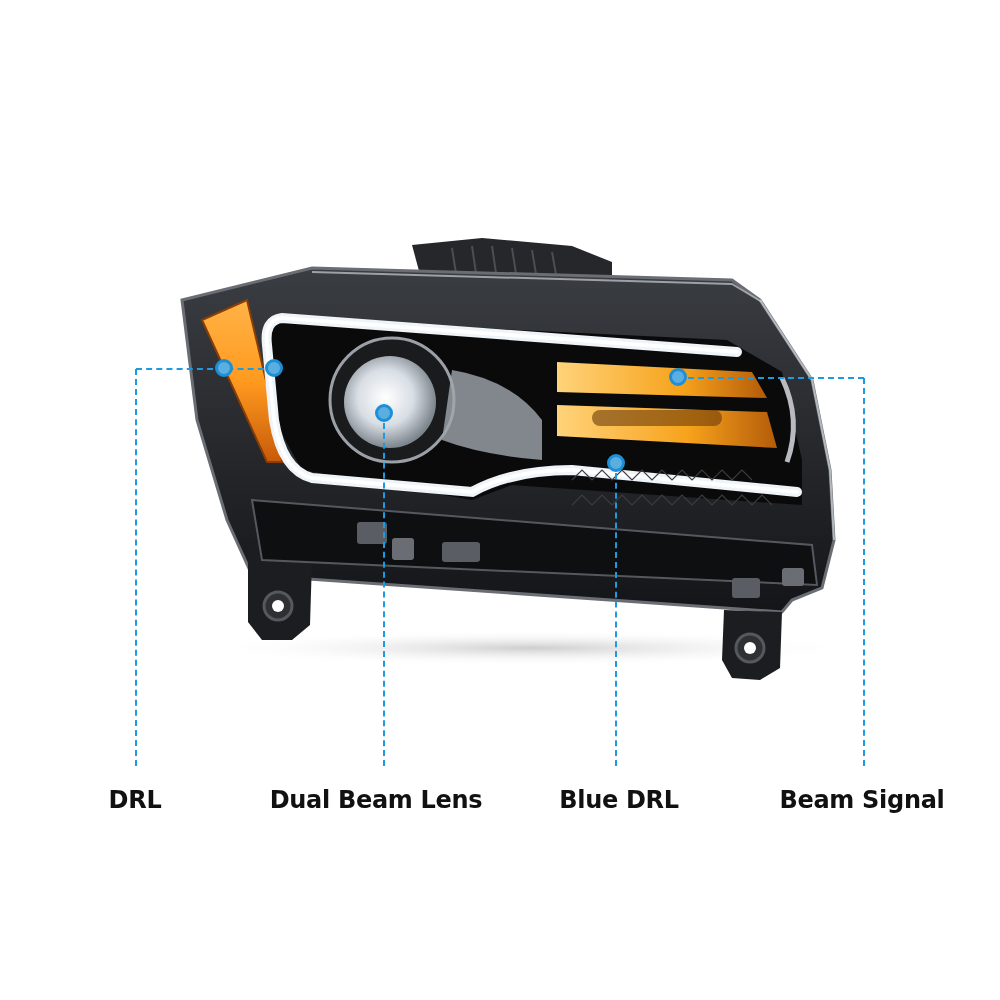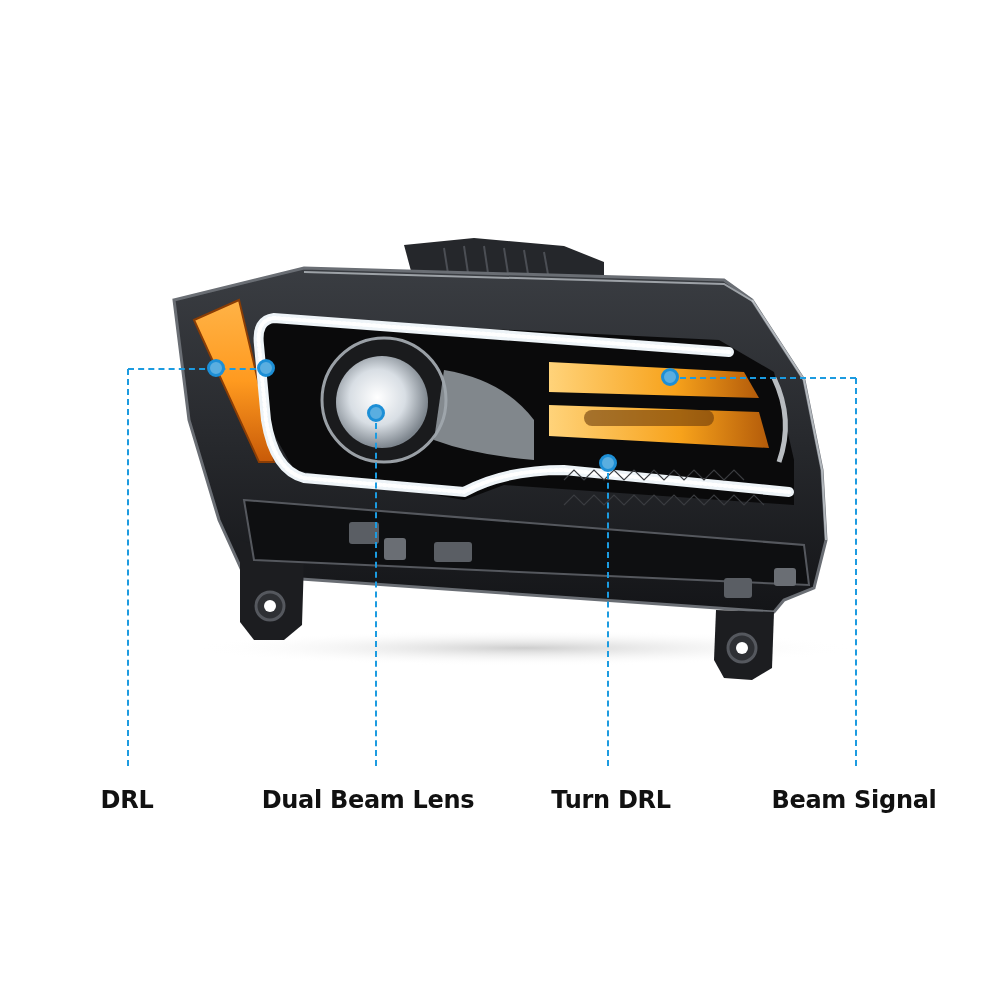--- a/index.html
+++ b/index.html
@@ -1,18 +1,18 @@
 <!DOCTYPE html>
 <html><head>
   <meta charset="utf-8">
   <style>
     html, body { margin: 0; padding: 0; background: #ffffff; }
     body { width: 1000px; height: 1000px; position: relative; overflow: hidden;
            font-family: "DejaVu Sans", "Liberation Sans", sans-serif; }
-    #stage { position: absolute; left: 4px; top: 0; width: 967px; height: 1000px; }
+    #stage { position: absolute; left: 12px; top: 0; width: 967px; height: 1000px; }
     .label { position: absolute; top: 786px; font-size: 24px; font-weight: 600; color: #111111;
              letter-spacing: -0.3px; white-space: nowrap; transform: translateX(-50%); }
     .dot { position: absolute; width: 18px; height: 18px; border-radius: 50%;
            background: #5aaee0; border: 3px solid #1d8fd6; box-sizing: border-box;
            transform: translate(-50%, -50%); }
     .vline { position: absolute; width: 0; border-left: 2.5px dashed #1c9be0; }
     .hline { position: absolute; height: 0; border-top: 2.5px dashed #1c9be0; }
   </style>
 </head>
 <body>
@@ -111,21 +111,21 @@
   <div>
     <div class="vline" style="left:371px; top:413px; height:353px;"></div>
     <div class="dot" style="left:372px; top:413px;"></div>
     <div class="label" style="left:364px;">Dual Beam Lens</div>
   </div>
 
   
   <div>
     <div class="vline" style="left:603px; top:463px; height:303px;"></div>
     <div class="dot" style="left:604px; top:463px;"></div>
-    <div class="label" style="left:607px;">Turn DRL</div>
+    <div class="label" style="left:607px;">Blue DRL</div>
   </div>
 
   
   <div>
     <div class="hline" style="left:666px; top:377px; width:186px;"></div>
     <div class="vline" style="left:851px; top:378px; height:388px;"></div>
     <div class="dot" style="left:666px; top:377px;"></div>
     <div class="label" style="left:850px;">Beam Signal</div>
   </div>
 </div>

